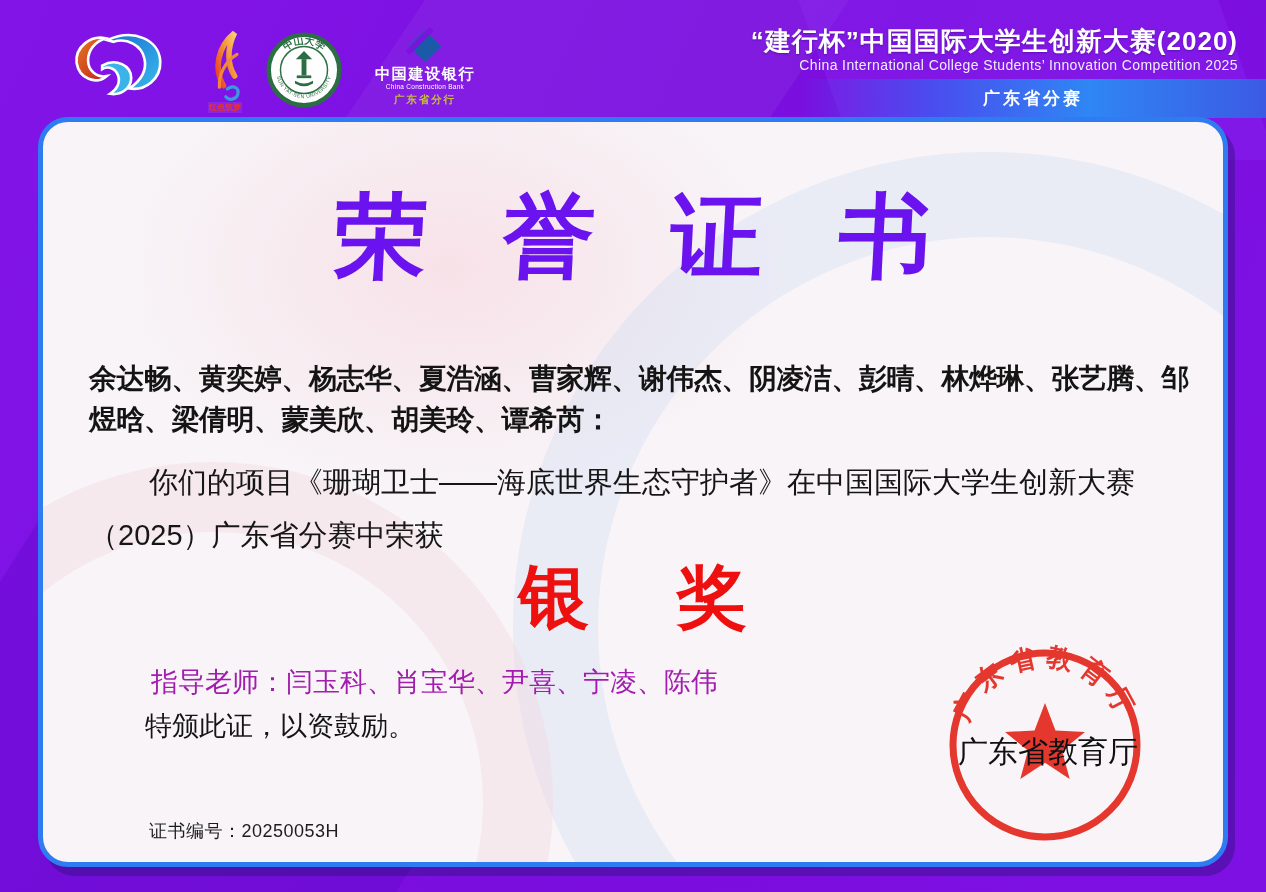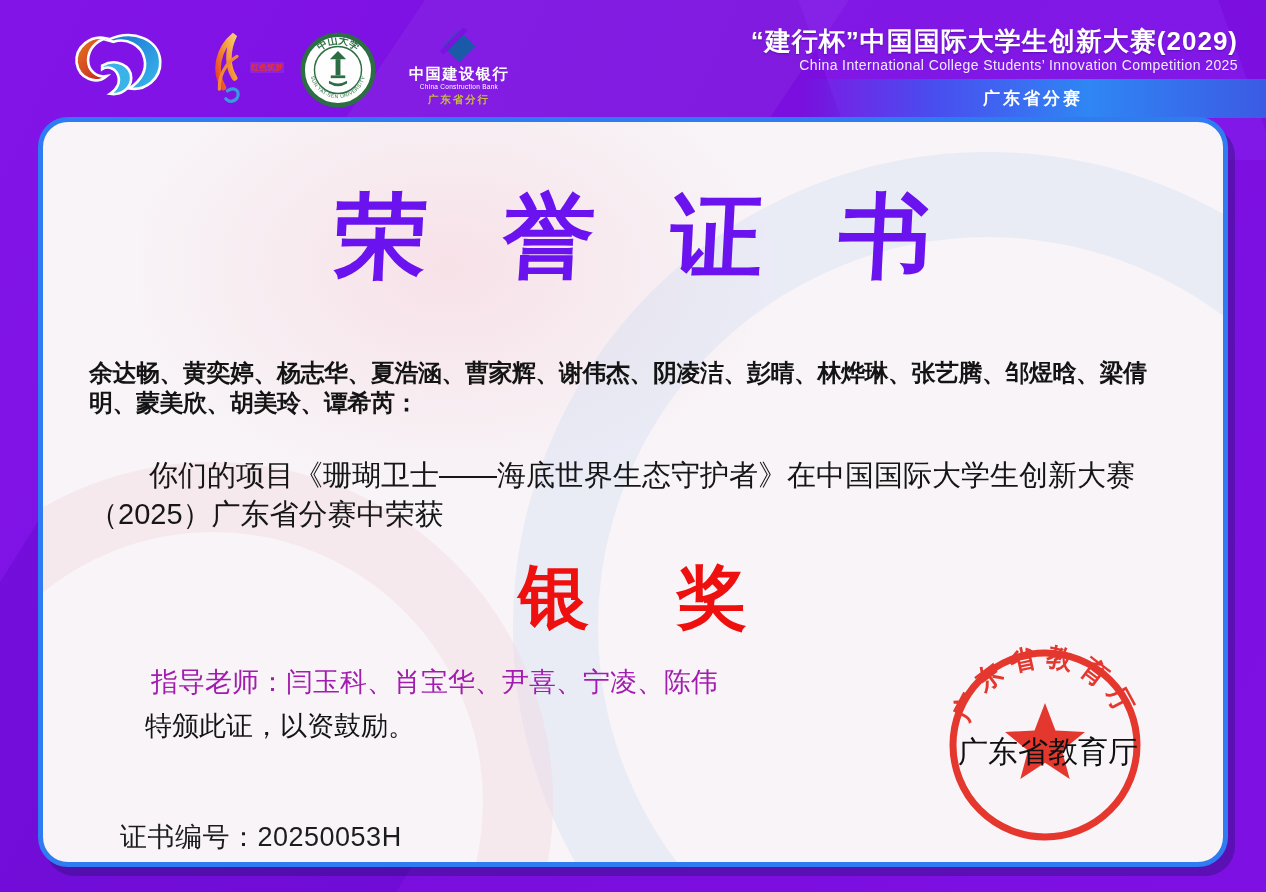--- a/index.html
+++ b/index.html
@@ -9,21 +9,21 @@
     font-family:"Liberation Sans",sans-serif;
   }
   
   .bg-shard{position:absolute;pointer-events:none;}
   .bg-shard.a{left:380px;top:-120px;width:420px;height:380px;background:rgba(255,255,255,0.05);transform:skewX(-28deg) rotate(8deg);}
   .bg-shard.b{left:820px;top:-40px;width:420px;height:200px;background:rgba(150,60,255,0.22);transform:skewX(20deg);}
   .bg-shard.c{left:-60px;top:500px;width:500px;height:500px;background:rgba(60,0,170,0.18);transform:rotate(32deg);}
 
   
   .logo-row{position:absolute;left:52px;top:22px;display:flex;align-items:center;gap:16px;height:96px;}
-  .logo-feather-wrap{display:flex;align-items:center;}
+  .logo-feather-wrap{display:flex;flex-direction:column;align-items:center;}
   .red-dream-caption{color:#e8342a;font-size:8px;font-weight:bold;margin-top:-6px;white-space:nowrap;background:rgba(255,255,255,0.08);padding:0 1px;}
   .header-title{position:absolute;top:24px;right:28px;color:#ffffff;font-size:26px;font-weight:bold;letter-spacing:1px;white-space:nowrap;text-shadow:0 1px 2px rgba(40,0,110,.4);}
   .header-sub{position:absolute;top:57px;right:28px;color:#f0ecff;font-size:14px;font-weight:normal;letter-spacing:0.4px;white-space:nowrap;}
   .badge-bar{
     position:absolute;top:79px;right:0;width:466px;height:39px;
     background:linear-gradient(90deg,rgba(100,30,235,0) 0%,#4a4cee 28%,#2f86f4 62%,#3c5ae4 100%);
     display:flex;align-items:center;justify-content:center;
   }
   .badge-bar span{color:#fff;font-size:17px;font-weight:bold;letter-spacing:3px;}
 
@@ -37,32 +37,32 @@
   .deco{position:absolute;pointer-events:none;}
   .deco.pink-blob{left:100px;top:-60px;width:680px;height:460px;background:radial-gradient(ellipse at 45% 45%,rgba(246,203,214,0.45),rgba(246,203,214,0) 62%);}
   .deco.blue-ring{right:-240px;top:30px;width:780px;height:780px;border-radius:50%;border:85px solid rgba(198,215,242,0.30);}
   .deco.pink-ring{left:-170px;bottom:-280px;width:540px;height:540px;border-radius:50%;border:70px solid rgba(243,213,222,0.35);}
 
   .cert-title{position:absolute;top:68px;left:0;width:100%;display:flex;justify-content:center;gap:76px;
     font-family:"DejaVu Serif",serif;font-weight:bold;font-size:92px;line-height:1;color:#6a13ef;}
   .cert-title span{transform:skewX(-3deg);}
 
   .recipients{position:absolute;left:46px;top:236px;width:1100px;
-    font-family:"DejaVu Serif",serif;font-weight:bold;font-size:24px;letter-spacing:-0.5px;
-    line-height:30px;color:#141414;text-align:left;}
+    font-family:"DejaVu Serif",serif;font-weight:bold;font-size:28px;letter-spacing:-0.5px;
+    line-height:41px;color:#141414;text-align:left;}
   .body-text{position:absolute;left:46px;top:334px;width:1098px;
-    font-size:29px;line-height:39px;color:#161616;text-indent:60px;}
+    font-size:29px;line-height:53px;color:#161616;text-indent:60px;}
   .award{position:absolute;top:440px;left:0;width:100%;display:flex;justify-content:center;gap:88px;
     font-size:70px;line-height:1;font-weight:900;color:#ee0f0f;}
   .advisors{position:absolute;left:102px;top:542px;font-size:27px;color:#a21caf;margin-left:6px;}
   .closing{position:absolute;left:102px;top:586px;font-size:27px;color:#141414;}
   .issuer-block{position:absolute;left:855px;top:606px;width:300px;text-align:center;
     font-size:30px;color:#101010;line-height:47px;z-index:3;}
   .seal{position:absolute;left:895px;top:516px;width:214px;height:214px;z-index:2;opacity:0.92;}
-  .serial{position:absolute;left:77px;top:697px;font-size:27px;color:#1c1c1c;letter-spacing:0.5px;}
+  .serial{position:absolute;left:106px;top:697px;font-size:18px;color:#1c1c1c;letter-spacing:0.5px;}
 </style>
 </head>
 <body>
 
 <div class="bg-shard a"></div>
 <div class="bg-shard b"></div>
 <div class="bg-shard c"></div>
 
 <div class="logo-row">
   <svg viewBox="0 0 150 100" width="132" height="88">
@@ -119,21 +119,21 @@
       <path d="M0,-17 L17,0 L0,17 L-17,0 Z" fill="#1a5aa8"></path>
       <path d="M-20,5 L5,-20 L9,-16 L-16,9 Z" fill="#7c11e0"></path>
       <path d="M3,-8 L9,-2 L3,4 L-3,-2 Z" fill="#1a5aa8"></path>
     </g>
     <text x="70" y="53" text-anchor="middle" font-size="16" fill="#ffffff" font-weight="bold" letter-spacing="1.5">中国建设银行</text>
     <text x="70" y="64" text-anchor="middle" font-size="6.8" fill="#ffffff" letter-spacing="0.3">China Construction Bank</text>
     <text x="70" y="79" text-anchor="middle" font-size="11" fill="#c6bd3a" font-weight="bold" letter-spacing="2">广东省分行</text>
   </svg>
 </div>
 
-<div class="header-title">“建行杯”中国国际大学生创新大赛(2029)</div>
+<div class="header-title">“建行杯”中国国际大学生创新大赛(2020)</div>
 <div class="header-sub">China International College Students’ Innovation Competition 2025</div>
 <div class="badge-bar">
   <span>广东省分赛</span>
 </div>
 
 <div class="card">
   <div class="deco pink-blob"></div>
   <div class="deco blue-ring"></div>
   <div class="deco pink-ring"></div>
 

